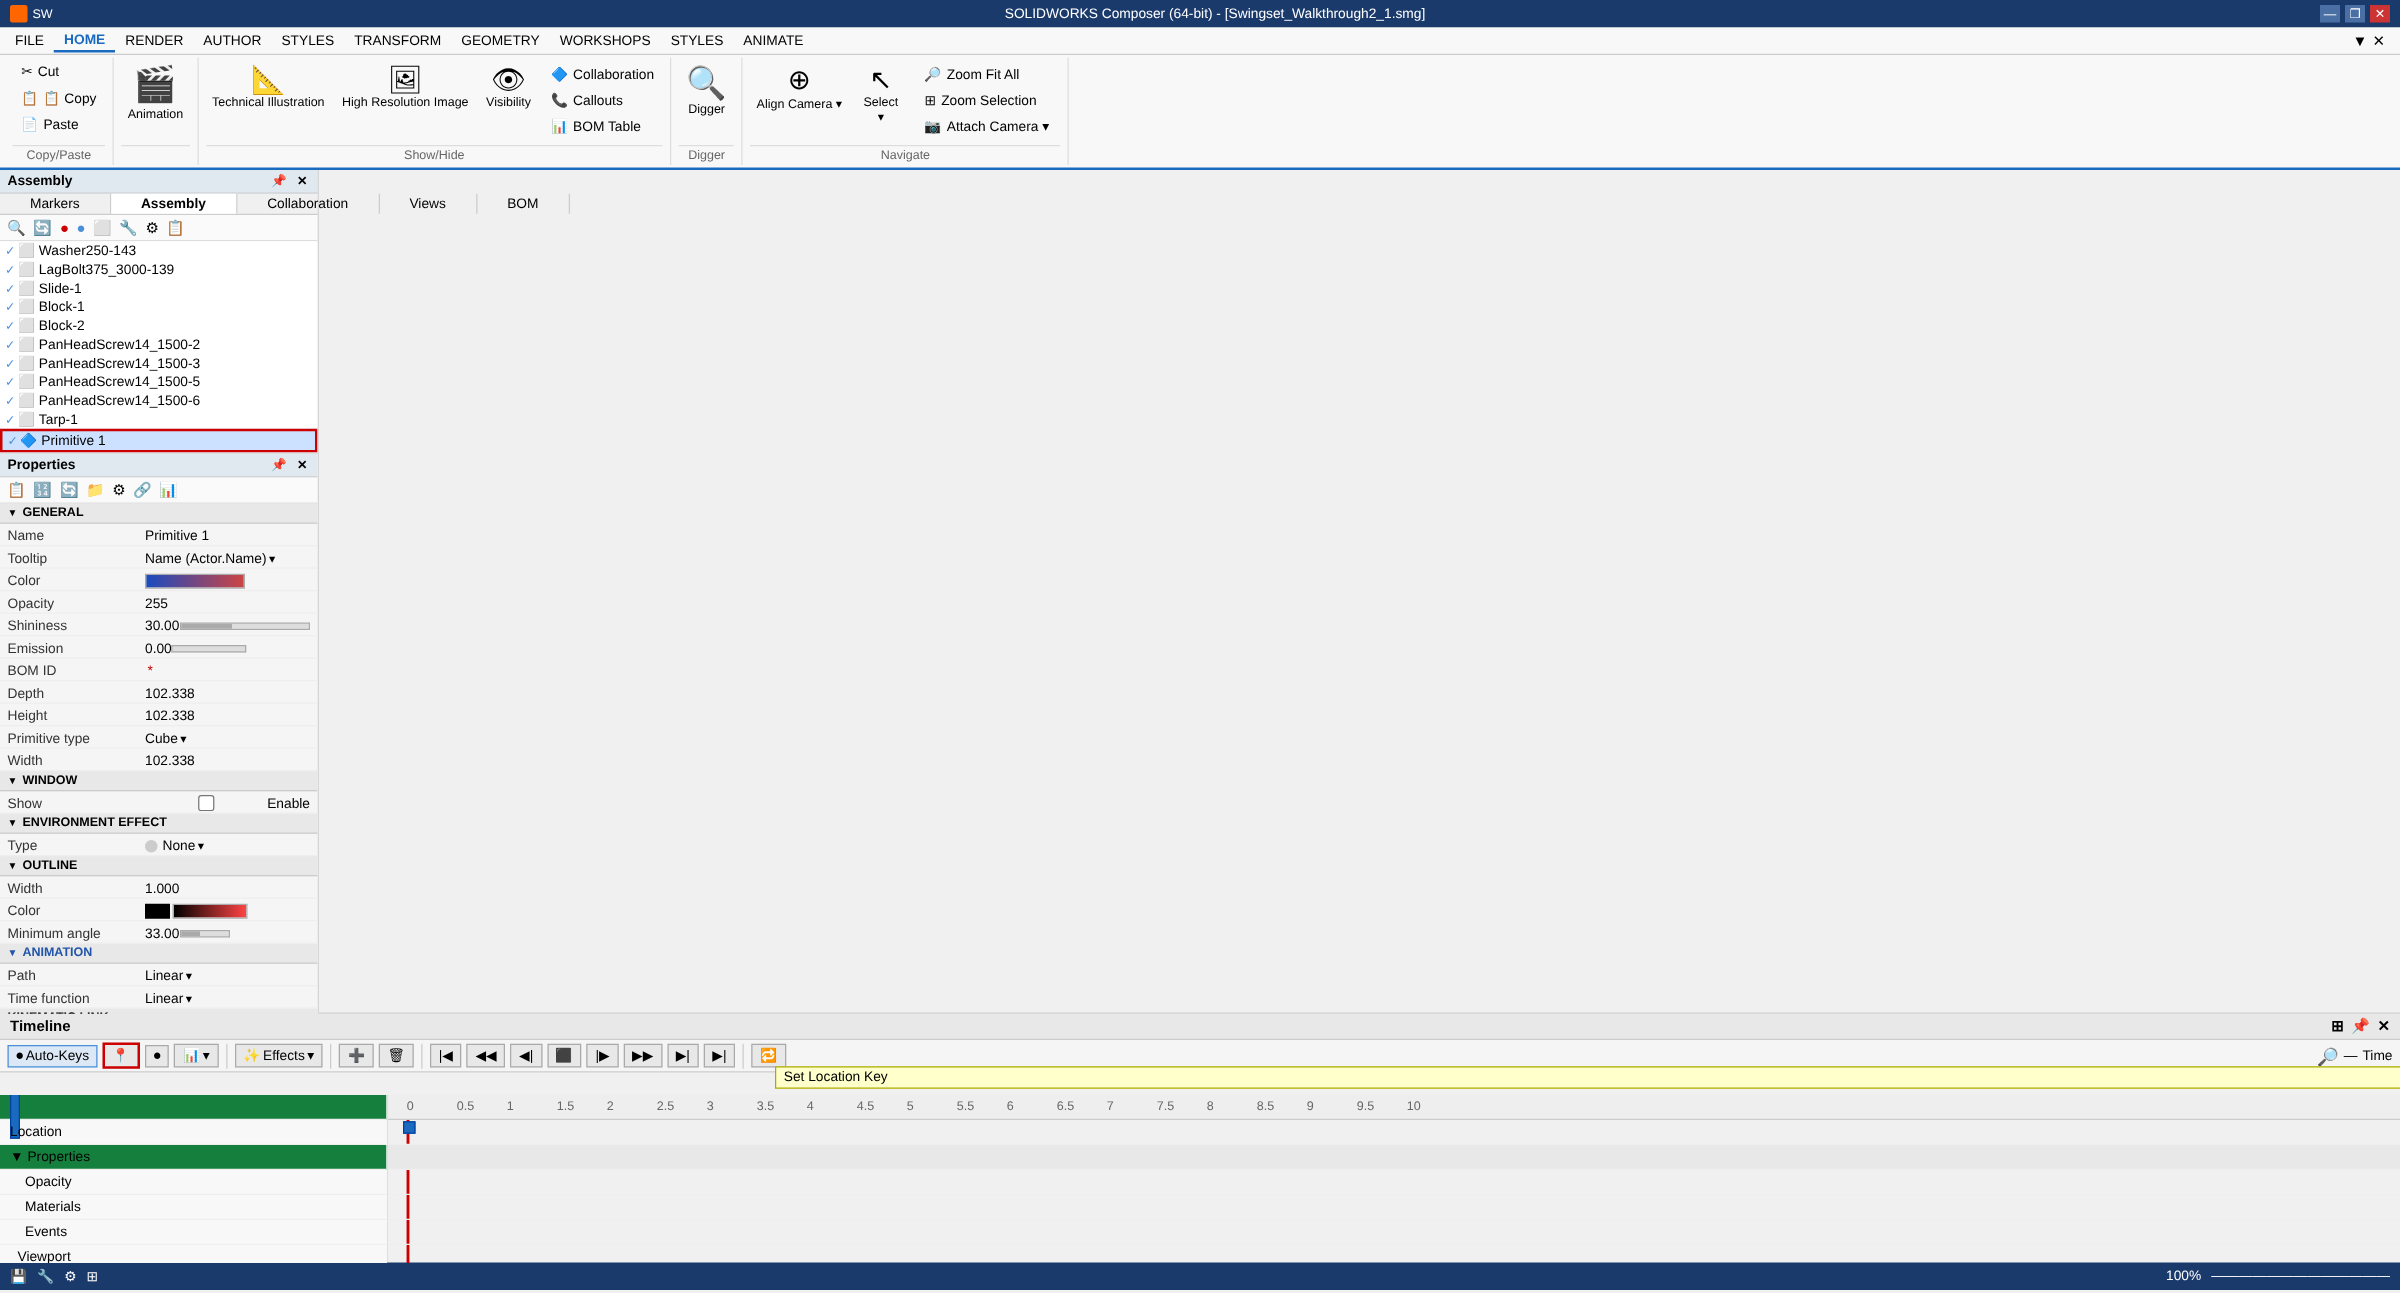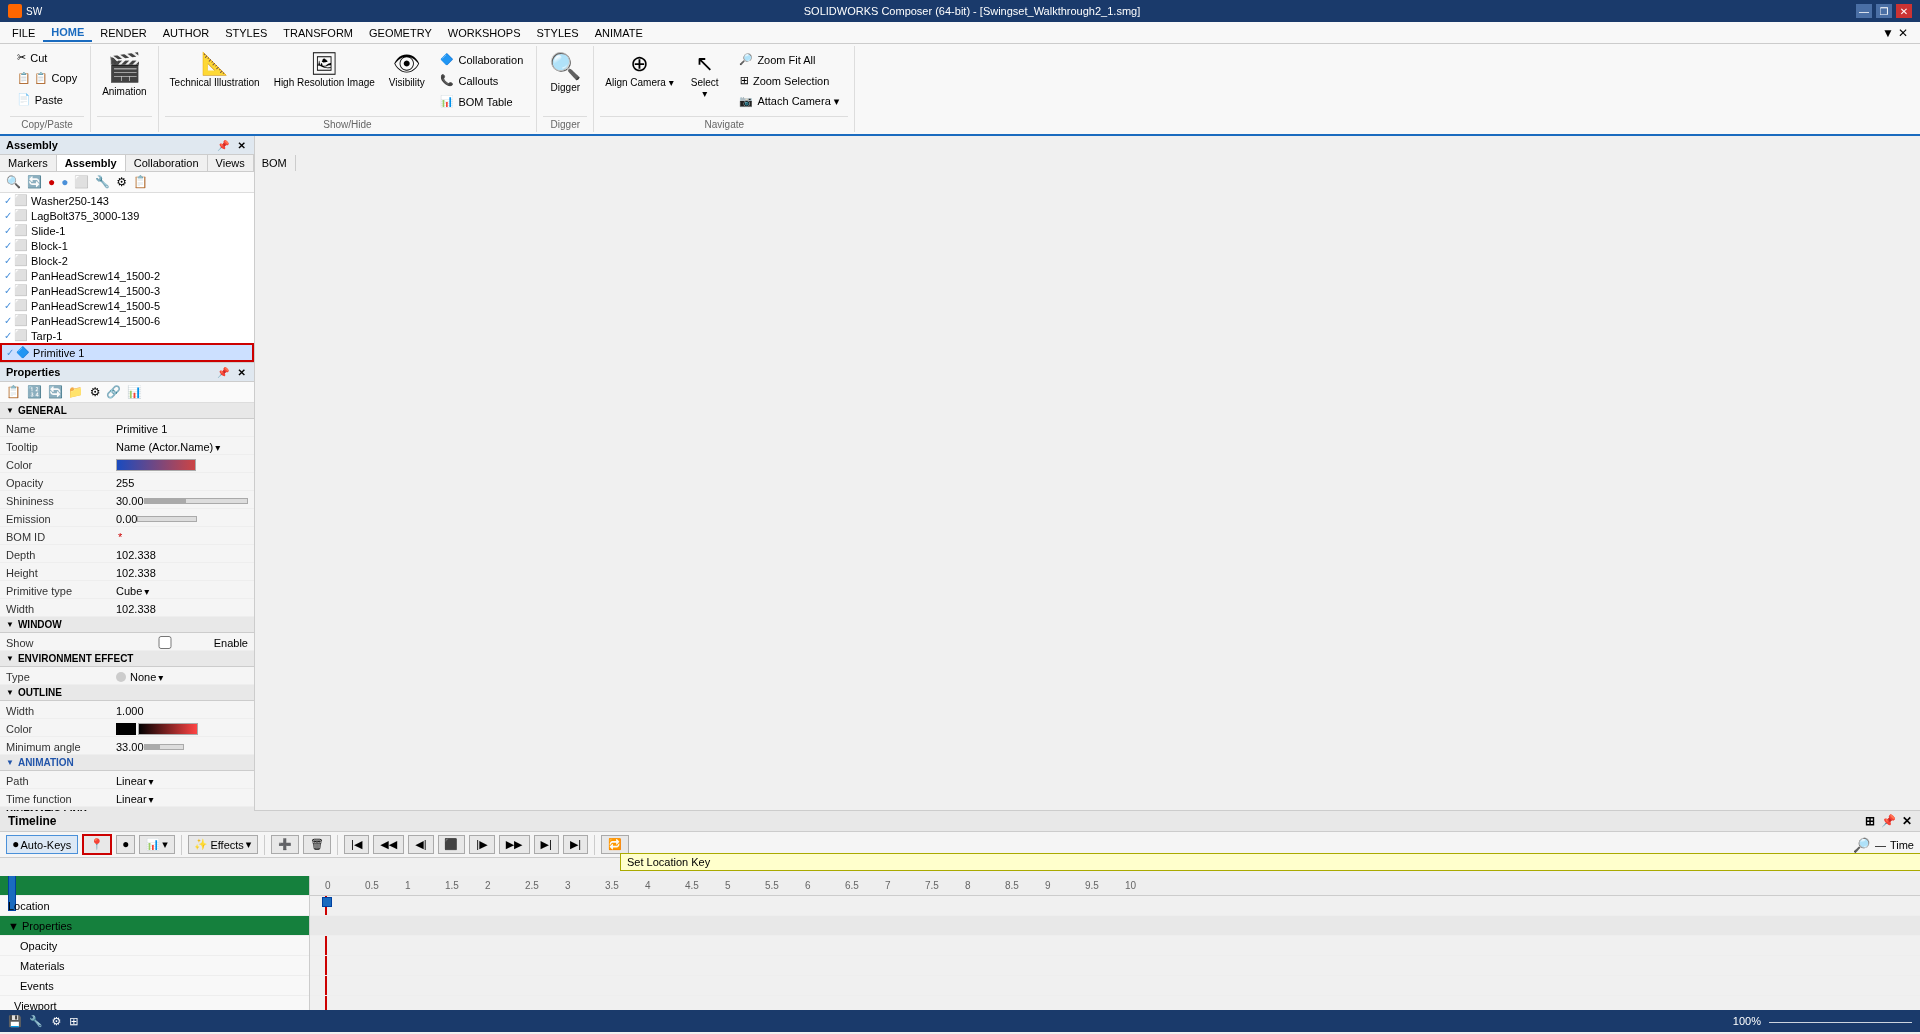--- a/index.html
+++ b/index.html
@@ -138,21 +138,21 @@
     }
     .panel-header-controls { display: flex; gap: 4px; }
     .panel-ctrl-btn { font-size: 10px; cursor: pointer; padding: 0 2px; }
 
     #assembly-tabs {
       display: flex;
       background: #f0f0f0;
       border-bottom: 1px solid #ccc;
     }
     .assembly-tab {
-      padding: 2px 8px;
+      padding: 2px 24px;
       font-size: 11px;
       cursor: pointer;
       border-right: 1px solid #ccc;
     }
     .assembly-tab.active { background: white; font-weight: bold; }
 
     #assembly-toolbar {
       display: flex;
       align-items: center;
       padding: 2px 4px;

